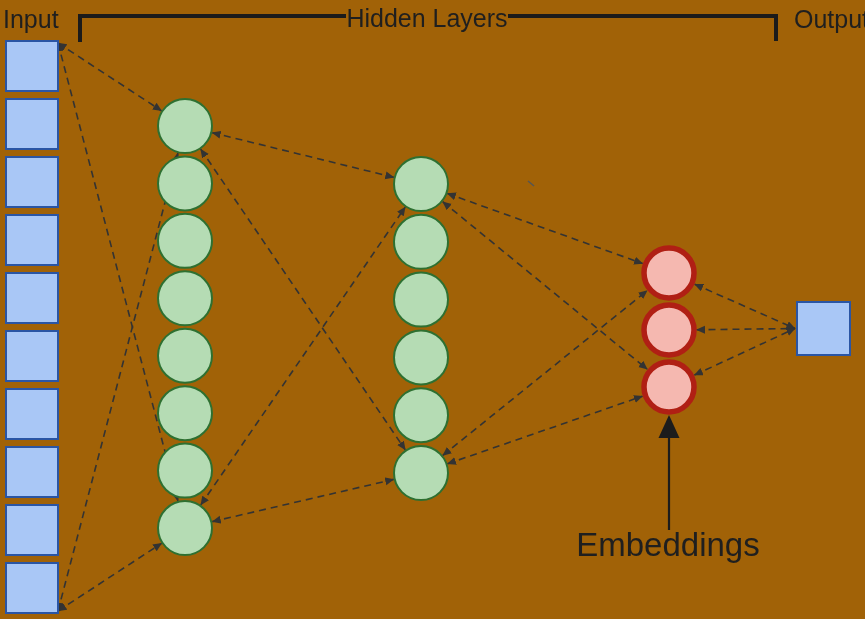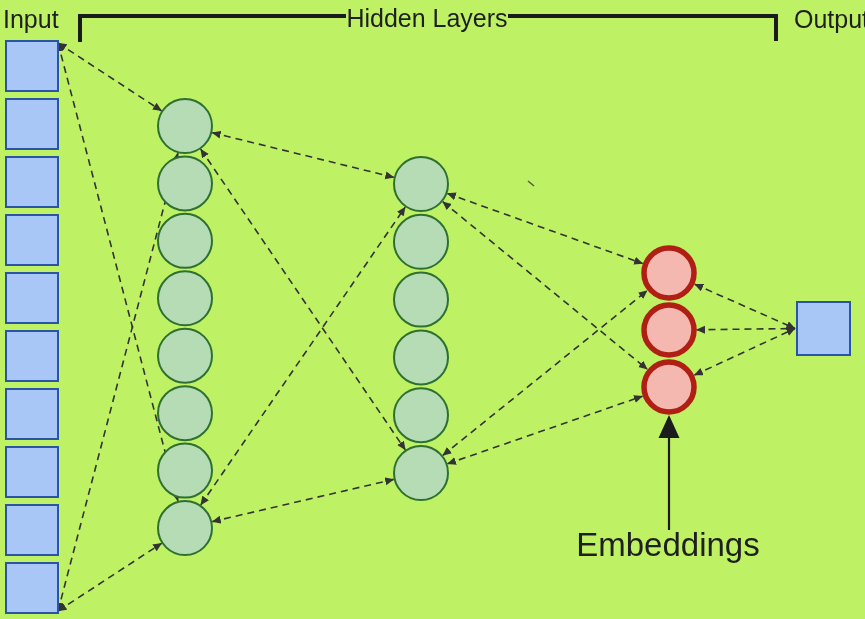--- a/index.html
+++ b/index.html
@@ -8,21 +8,21 @@
     background: #ffffff;
     width: 865px;
     height: 619px;
     overflow: hidden;
     font-family: "Liberation Sans", sans-serif;
   }
   .stage {
     position: relative;
     width: 865px;
     height: 619px;
-    background: #bef264;
+    background: #a16207;
   }
   svg text {
     font-family: "Liberation Sans", sans-serif;
     fill: #1f1f1f;
   }
   .layer-label { font-size: 25px; }
   .embed-label { font-size: 33px; }
 </style>
 </head>
 <body>

